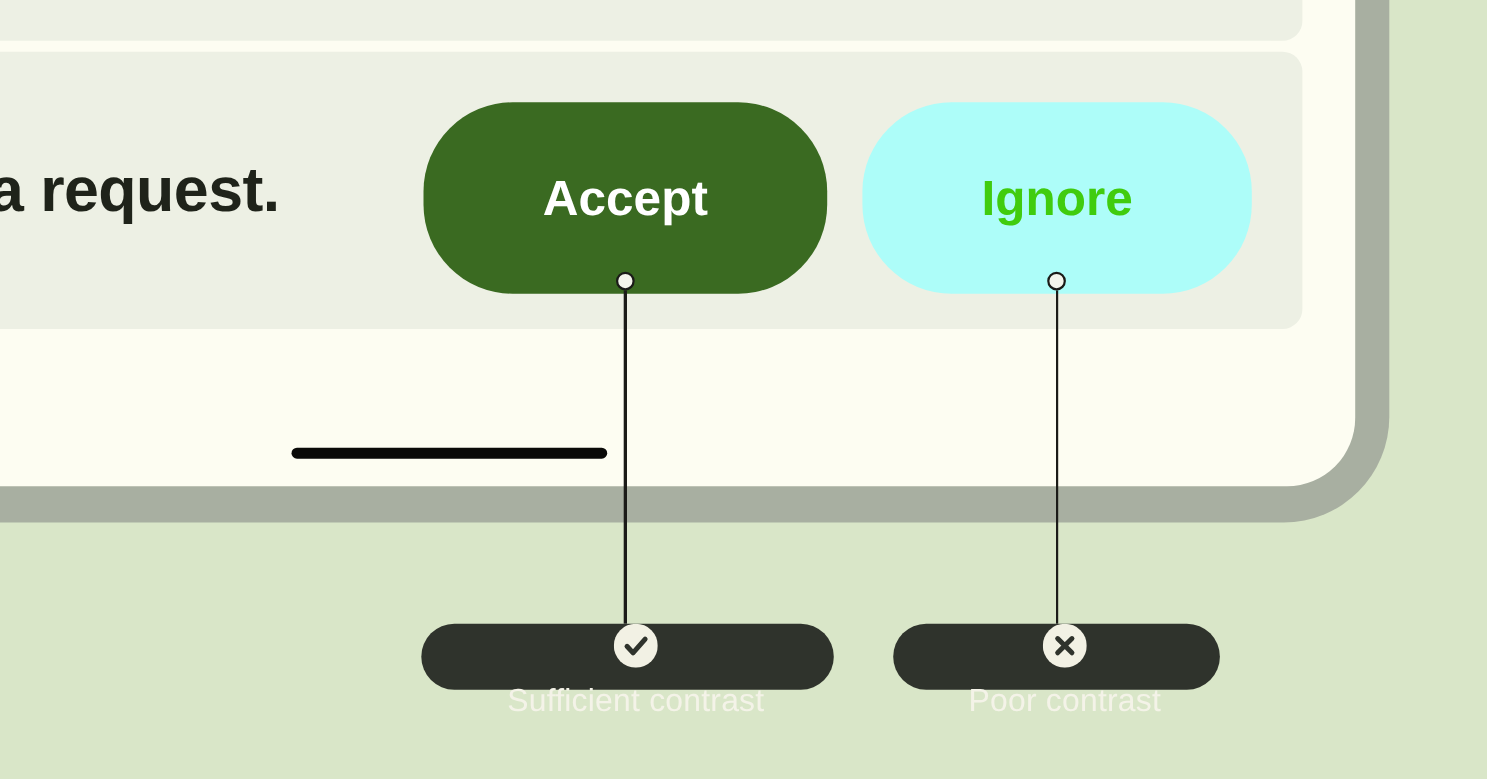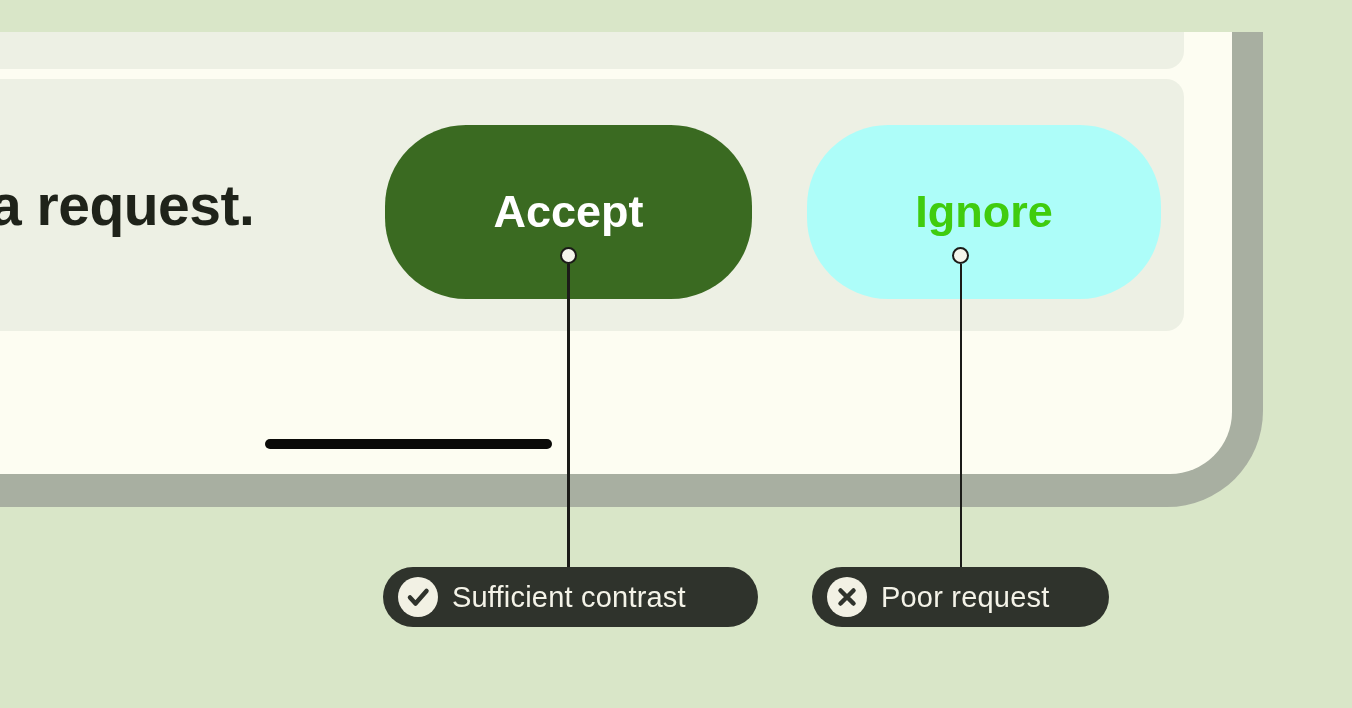--- a/index.html
+++ b/index.html
@@ -7,52 +7,52 @@
     --accept_bg:#3a6a21; --accept_text:#ffffff; --ignore_bg:#adfdf9; --ignore_text:#40cc0e;
     --callout_bg:#2f332c; --callout_text:#f4f3e8; --badge_bg:#f2f1e4; --badge_glyph:#2f332c;
     --body_text:#1f231a; --connector:#1b1b18; --gesture_bar:#0a0a08;
   }
   html,body{margin:0;padding:0;}
   body{font-family:"Liberation Sans","DejaVu Sans",sans-serif;}
   .stage{position:relative;width:1352px;height:708px;background:var(--page_bg);overflow:hidden;}
 
   
   .device-frame{position:absolute;left:0;top:0;width:1263px;height:475px;
-    background:var(--frame);border-radius:0 0 96px 0;margin-top:32px;}
+    background:var(--frame);border-radius:0 0 96px 0;}
   .device-screen{position:absolute;left:0;top:0;width:1232px;height:442px;
     background:var(--screen_bg);border-radius:0 0 62px 0;}
 
   .card{position:absolute;left:0;background:var(--card_bg);}
   .card-top{top:0;width:1184px;height:37px;border-radius:0 0 18px 0;}
   .card-main{top:47px;width:1184px;height:252px;border-radius:0 18px 18px 0;}
 
   .message{position:absolute;left:-10px;top:50%;transform:translateY(-50%);
     font-size:57px;font-weight:600;letter-spacing:-0.5px;color:var(--body_text);white-space:nowrap;}
 
   .btn{position:absolute;top:46px;height:174px;border:none;border-radius:81px;
     font-family:inherit;font-size:45px;font-weight:600;display:flex;align-items:center;justify-content:center;
     cursor:pointer;padding:0;}
   .btn-accept{left:385px;width:367px;background:var(--accept_bg);color:var(--accept_text);}
-  .btn-ignore{left:807px;width:354px;background:var(--ignore_bg);color:var(--ignore_text);text-align:right;}
+  .btn-ignore{left:784px;width:354px;background:var(--ignore_bg);color:var(--ignore_text);text-align:right;}
 
   .gesture-bar{position:absolute;left:265px;top:407px;width:287px;height:10px;border-radius:5px;
     background:var(--gesture_bar);}
 
   
   .connector-line{position:absolute;top:264px;width:2.5px;height:303px;background:var(--connector);}
   .line-1{left:567px;}
   .line-2{left:959.5px;}
   .connector-dot{position:absolute;top:247px;width:13px;height:13px;border-radius:50%;
     border:2.5px solid var(--connector);background:#f4f5ec;}
   .dot-1{left:559.5px;}
   .dot-2{left:952px;}
 
   
   .callout{position:absolute;top:567px;height:60px;border-radius:30px;background:var(--callout_bg);
-    display:flex;align-items:center;padding-left:15px;gap:14px;box-sizing:border-box;}
+    display:flex;align-items:center;padding-left:15px;gap:14px;box-sizing:border-box;flex-direction:column;}
   .callout-1{left:383px;width:375px;}
   .callout-2{left:812px;width:297px;}
   .badge{width:40px;height:40px;flex:0 0 auto;display:block;}
   .badge-circle{fill:var(--badge_bg);}
   .badge-glyph{stroke:var(--badge_glyph);stroke-width:4.5;fill:none;stroke-linecap:round;stroke-linejoin:round;}
   .callout-label{color:var(--callout_text);font-size:29px;font-weight:400;letter-spacing:0.2px;white-space:nowrap;}
 </style>
 </head>
 <body>
 
@@ -84,16 +84,16 @@
       <path class="badge-glyph" d="M12 20.5 L17.5 26.5 L28.5 14"></path>
     </svg>
     <span class="callout-label">Sufficient contrast</span>
   </div>
 
   <div class="callout callout-2">
     <svg class="badge" viewBox="0 0 40 40" aria-hidden="true">
       <circle class="badge-circle" cx="20" cy="20" r="20"></circle>
       <path class="badge-glyph" d="M13.5 13.5 L26.5 26.5 M26.5 13.5 L13.5 26.5"></path>
     </svg>
-    <span class="callout-label">Poor request</span>
+    <span class="callout-label">Poor contrast</span>
   </div>
 
 </div>
 
 </body></html>

